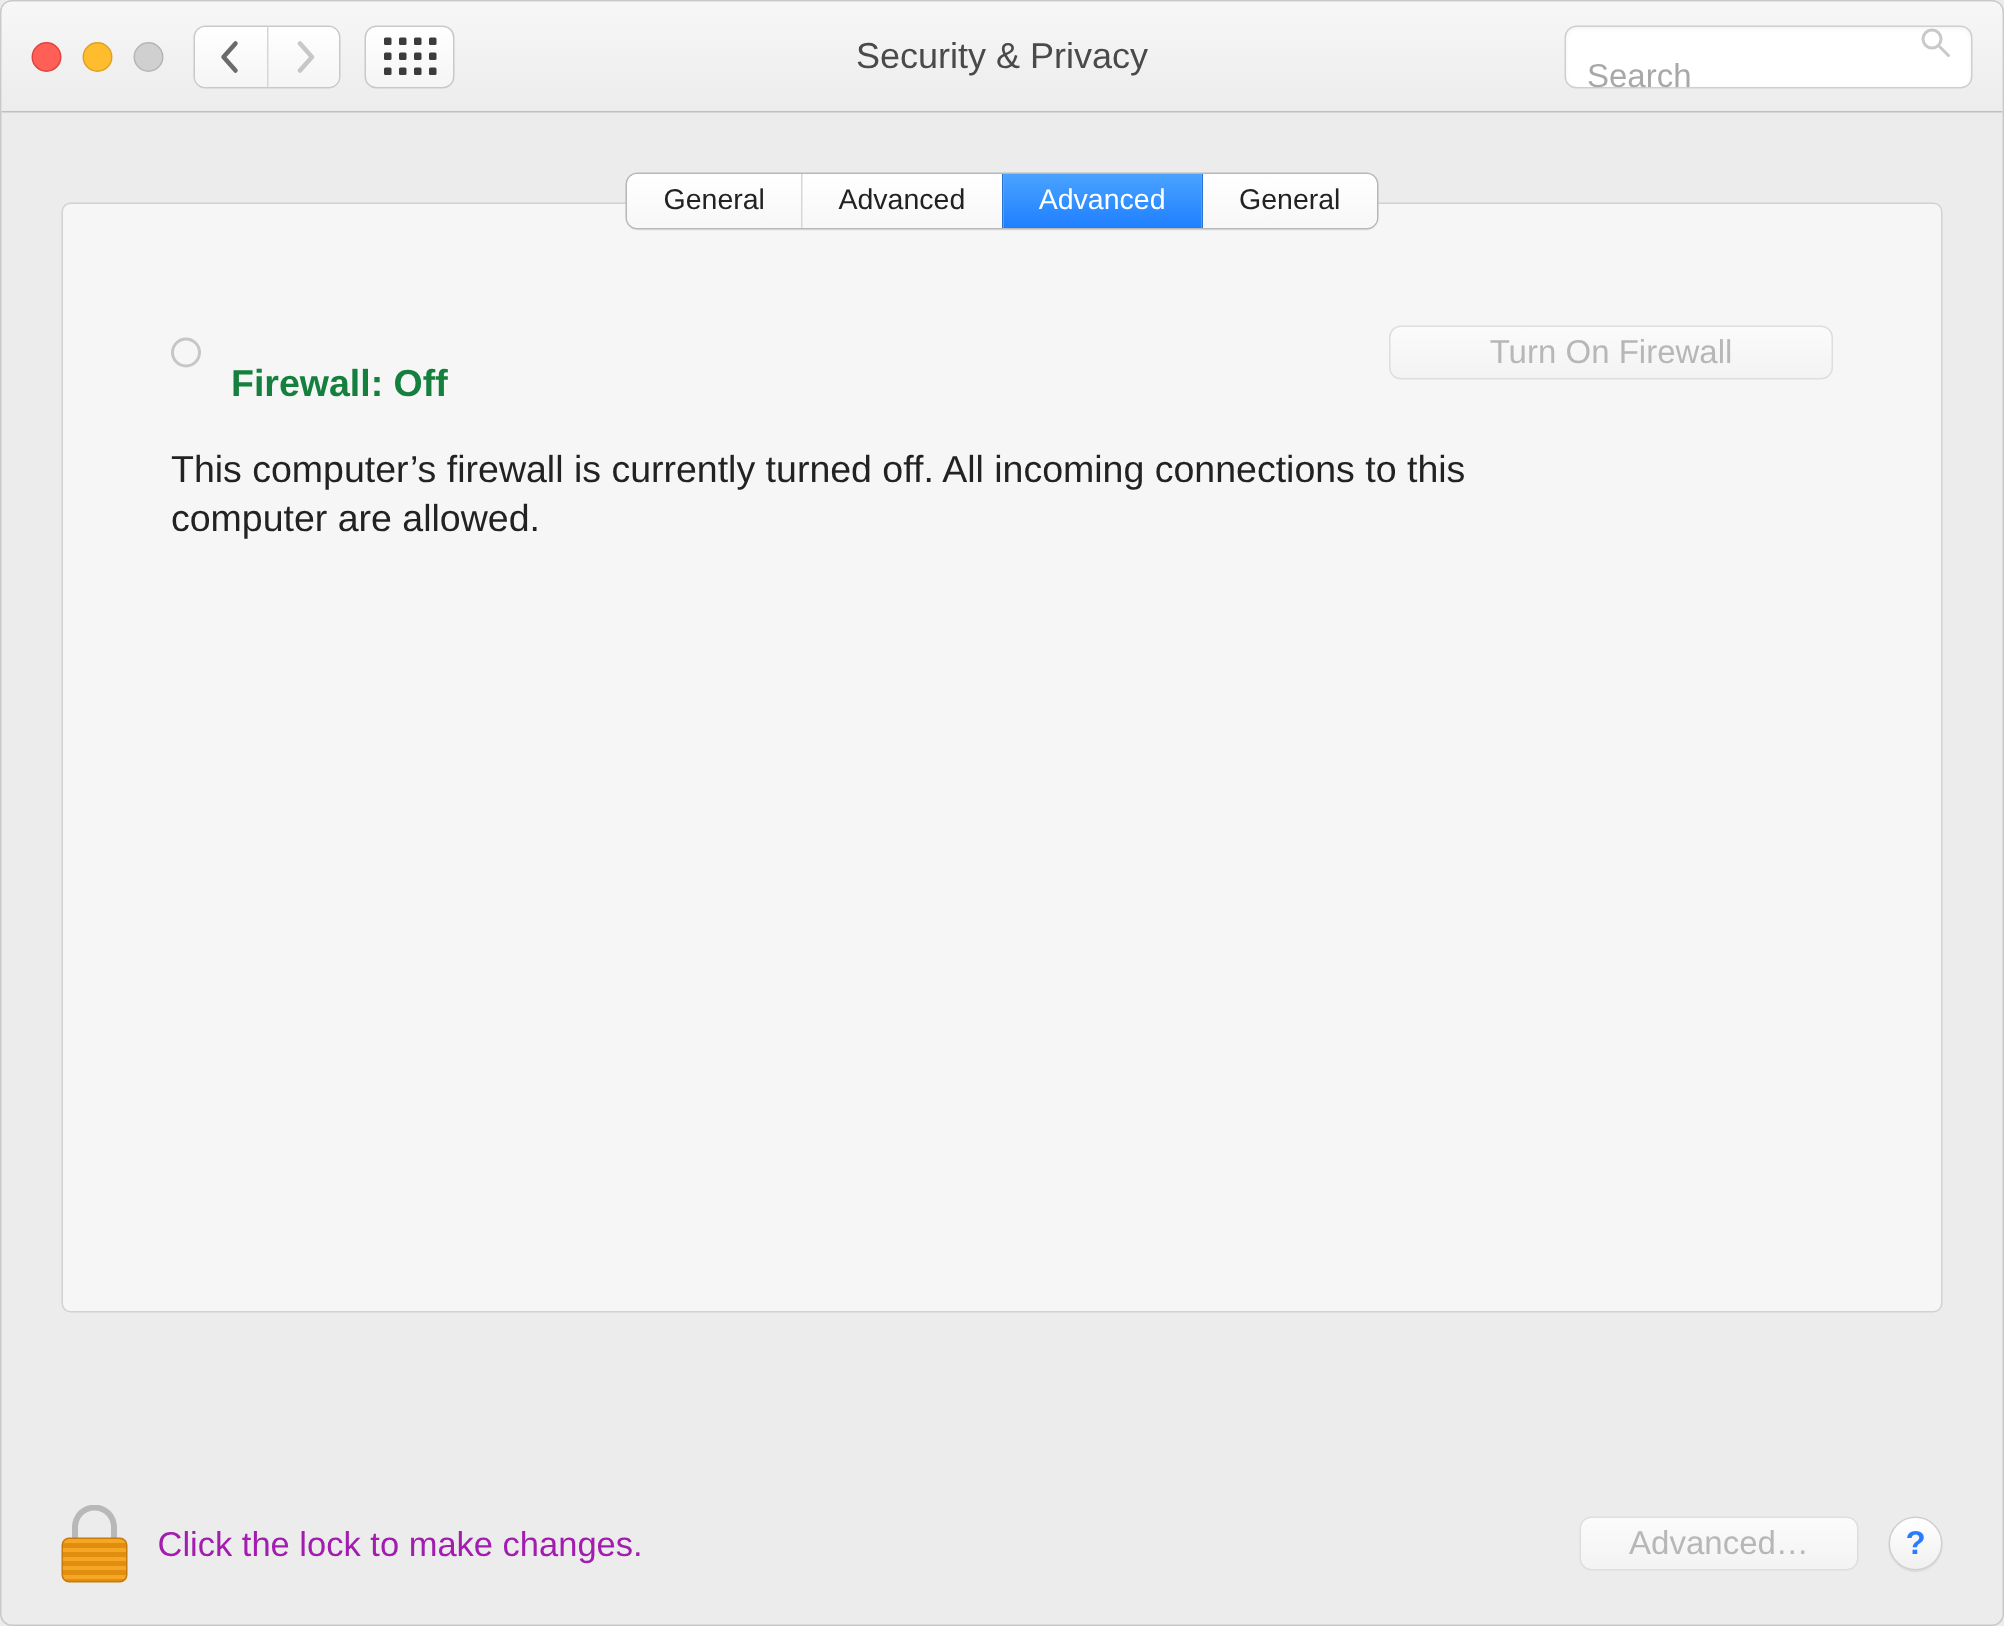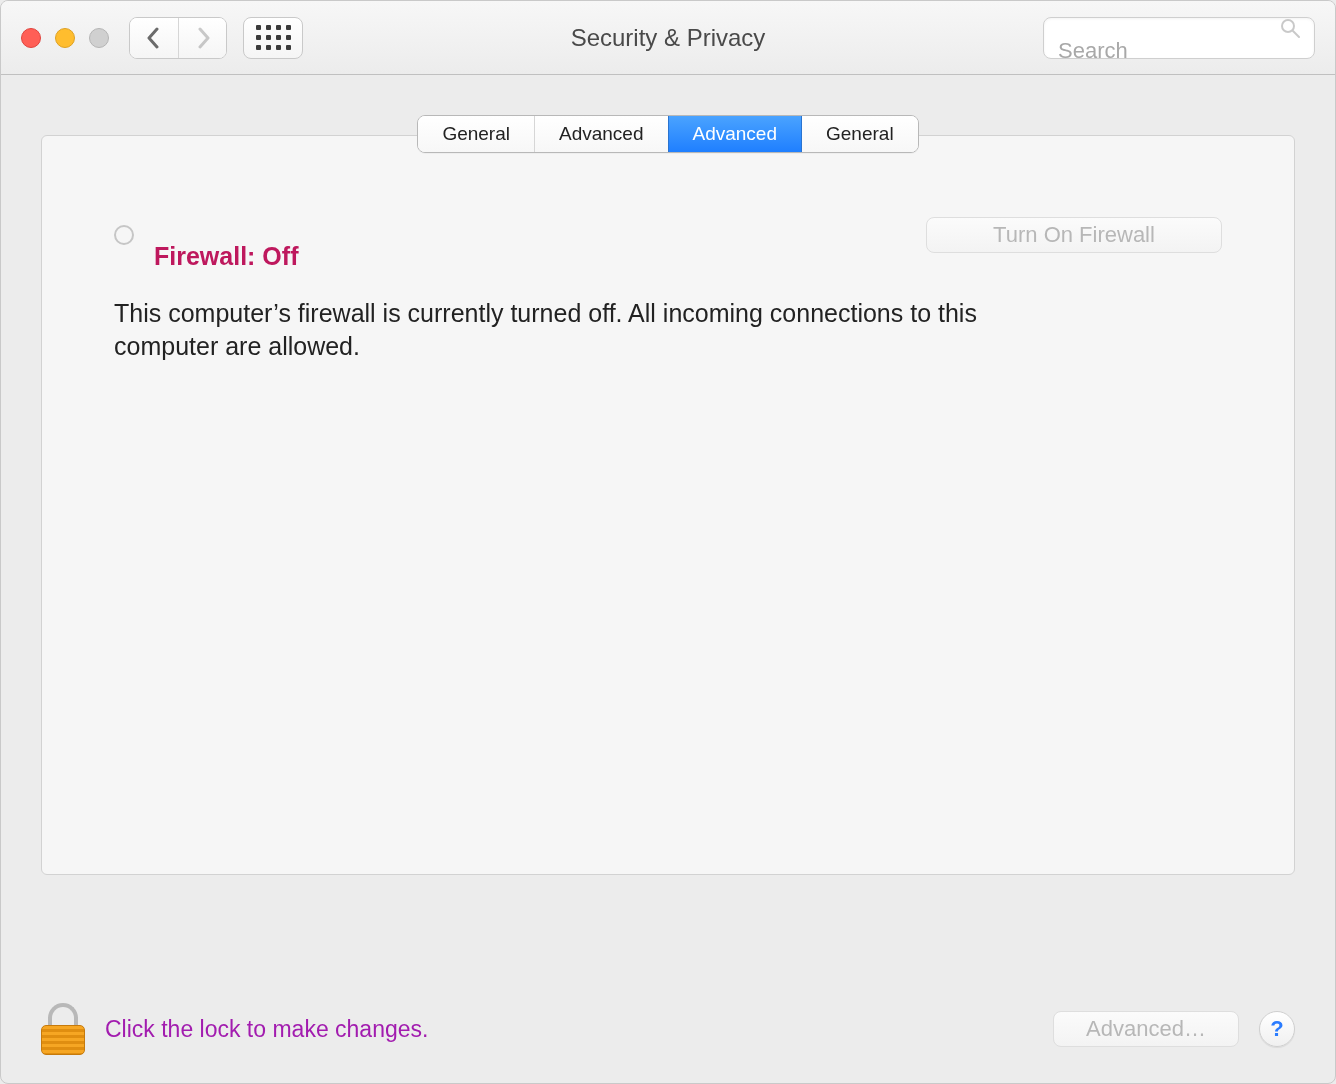--- a/index.html
+++ b/index.html
@@ -181,21 +181,21 @@
     .status-dot {
       width: 20px;
       height: 20px;
       border: 2px solid #c6c6c6;
       border-radius: 50%;
       background: #f6f6f6;
     }
     .status-label {
       font-size: 25px;
       font-weight: 700;
-      color: #be185d;
+      color: #15803d;
       margin-top: 44px;
     }
     .mac-button {
       min-width: 296px;
       height: 36px;
       border: 1px solid #d2d2d2;
       border-radius: 8px;
       background: linear-gradient(#ffffff, #f6f6f6);
       font-size: 22px;
       color: #222;

